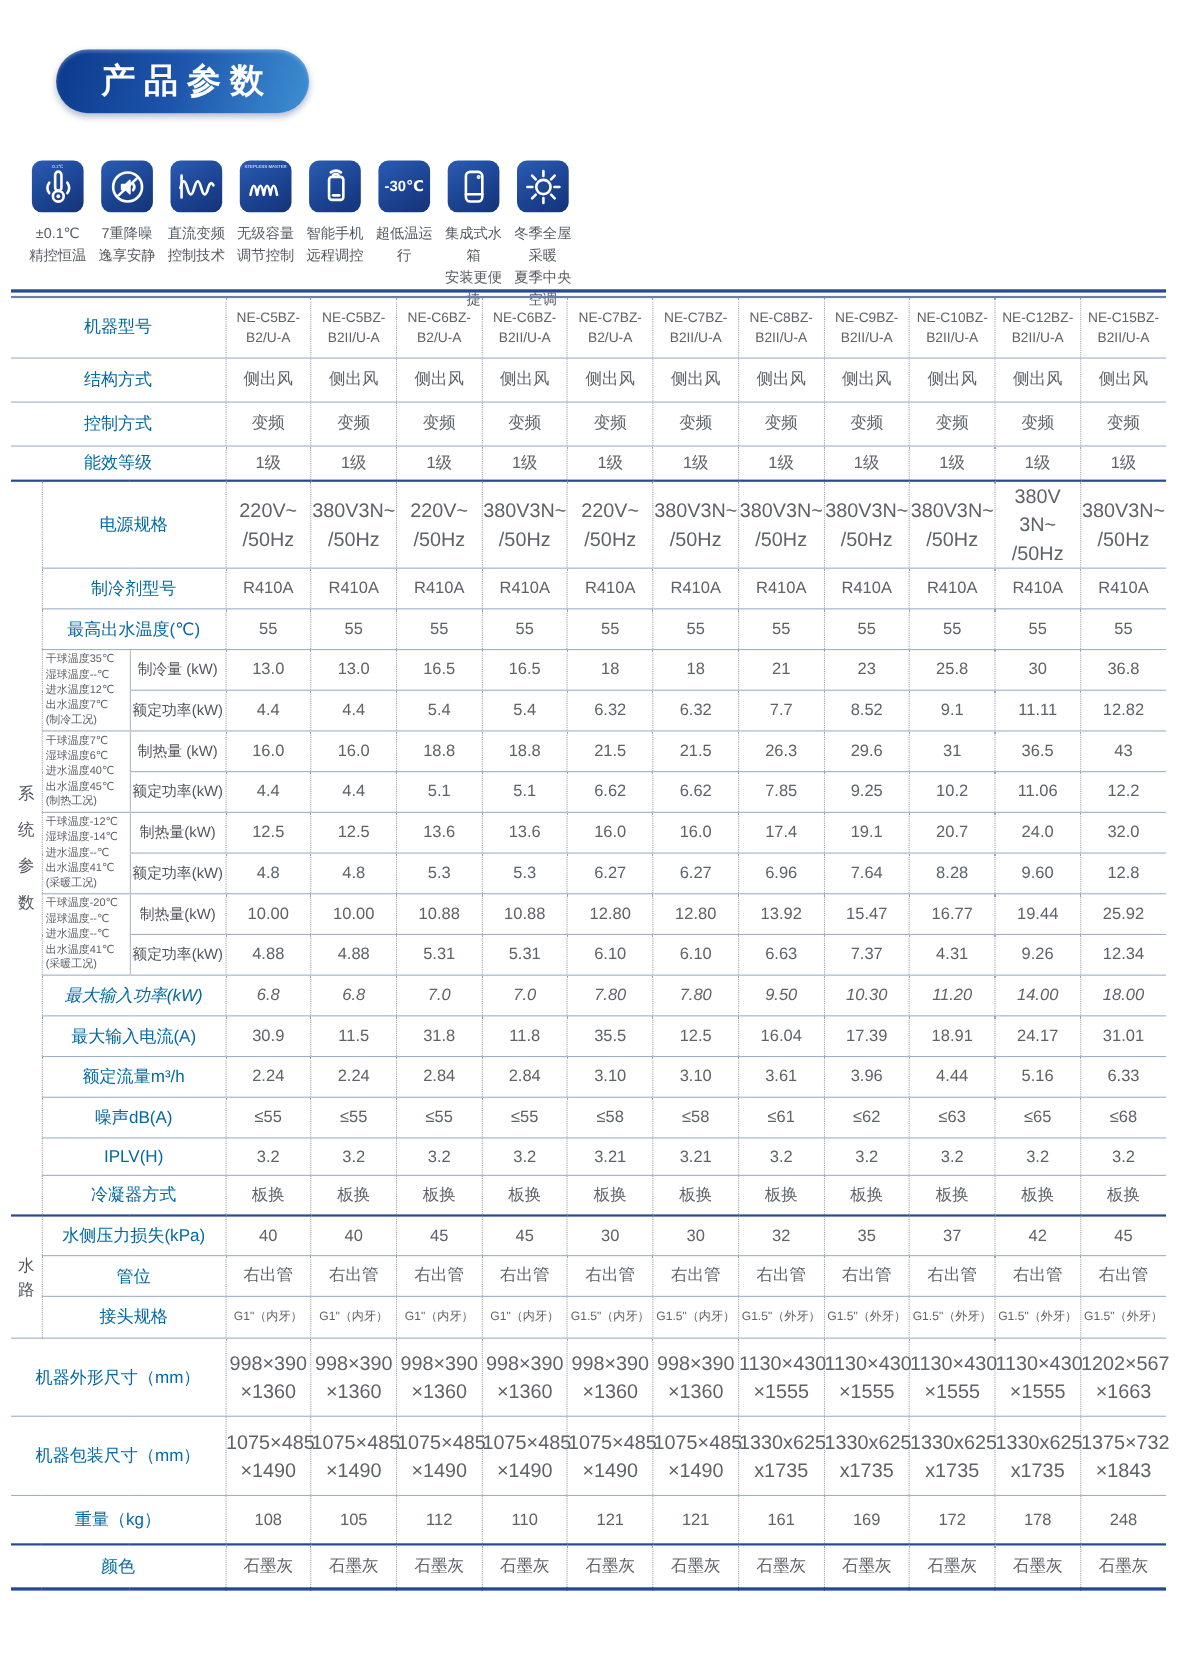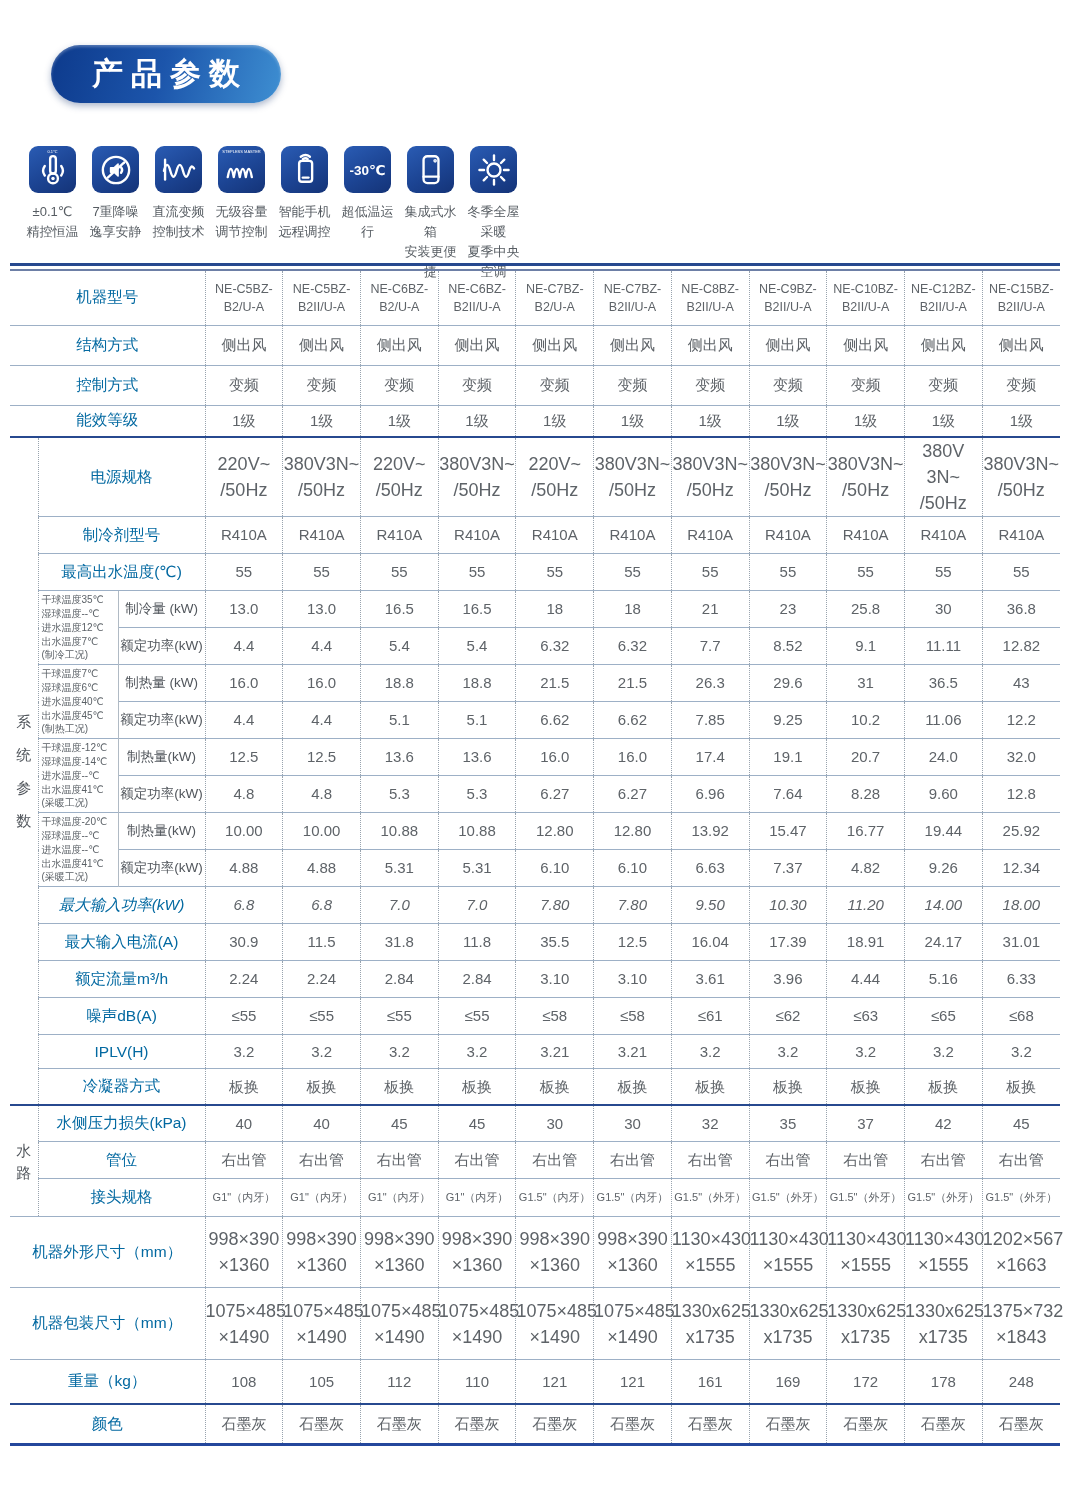--- a/index.html
+++ b/index.html
@@ -422,21 +422,21 @@
           <tr class="" style="height: 37px;">
             <td class="param" colspan="1">额定功率(kW)</td>
             <td class="val ">4.88</td>
             <td class="val ">4.88</td>
             <td class="val ">5.31</td>
             <td class="val ">5.31</td>
             <td class="val ">6.10</td>
             <td class="val ">6.10</td>
             <td class="val ">6.63</td>
             <td class="val ">7.37</td>
-            <td class="val ">4.82</td>
+            <td class="val ">4.31</td>
             <td class="val ">9.26</td>
             <td class="val ">12.34</td>
           </tr>
           <tr class="" style="height: 37px; font-style: italic;">
             <td class="lab gl" colspan="2">最大输入功率(kW)</td>
             <td class="val ">6.8</td>
             <td class="val ">6.8</td>
             <td class="val ">7.0</td>
             <td class="val ">7.0</td>
             <td class="val ">7.80</td>

